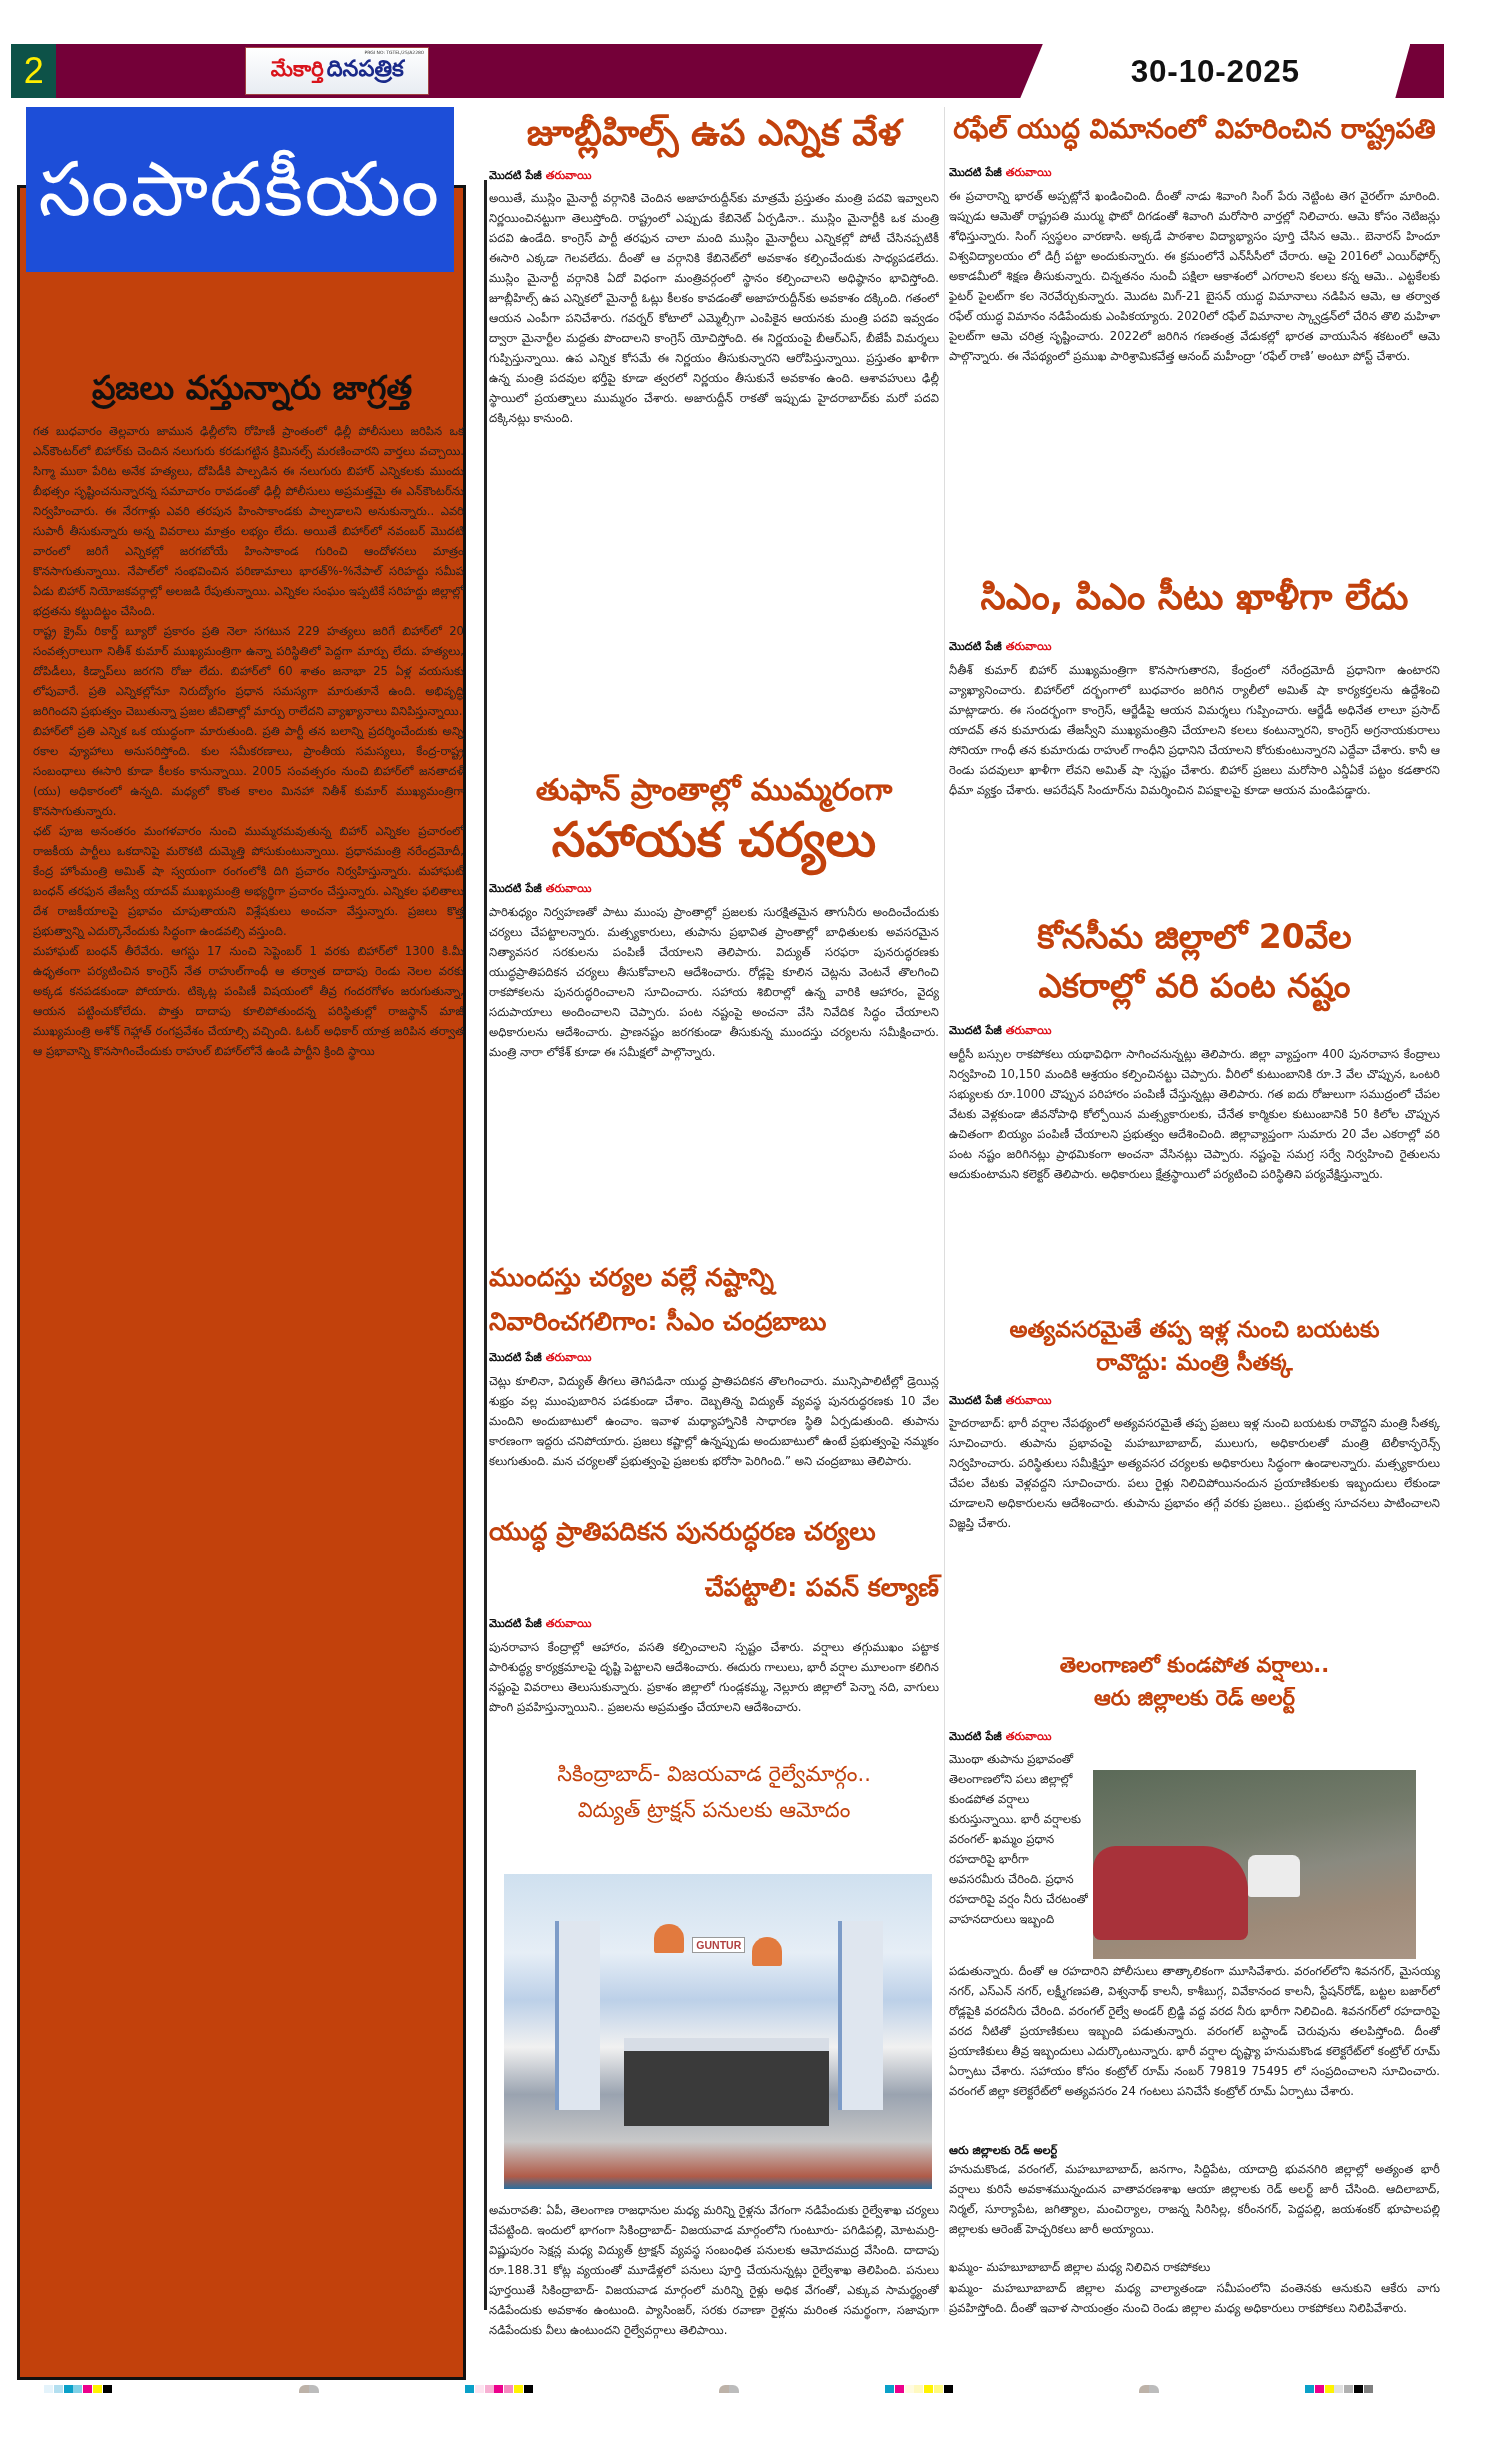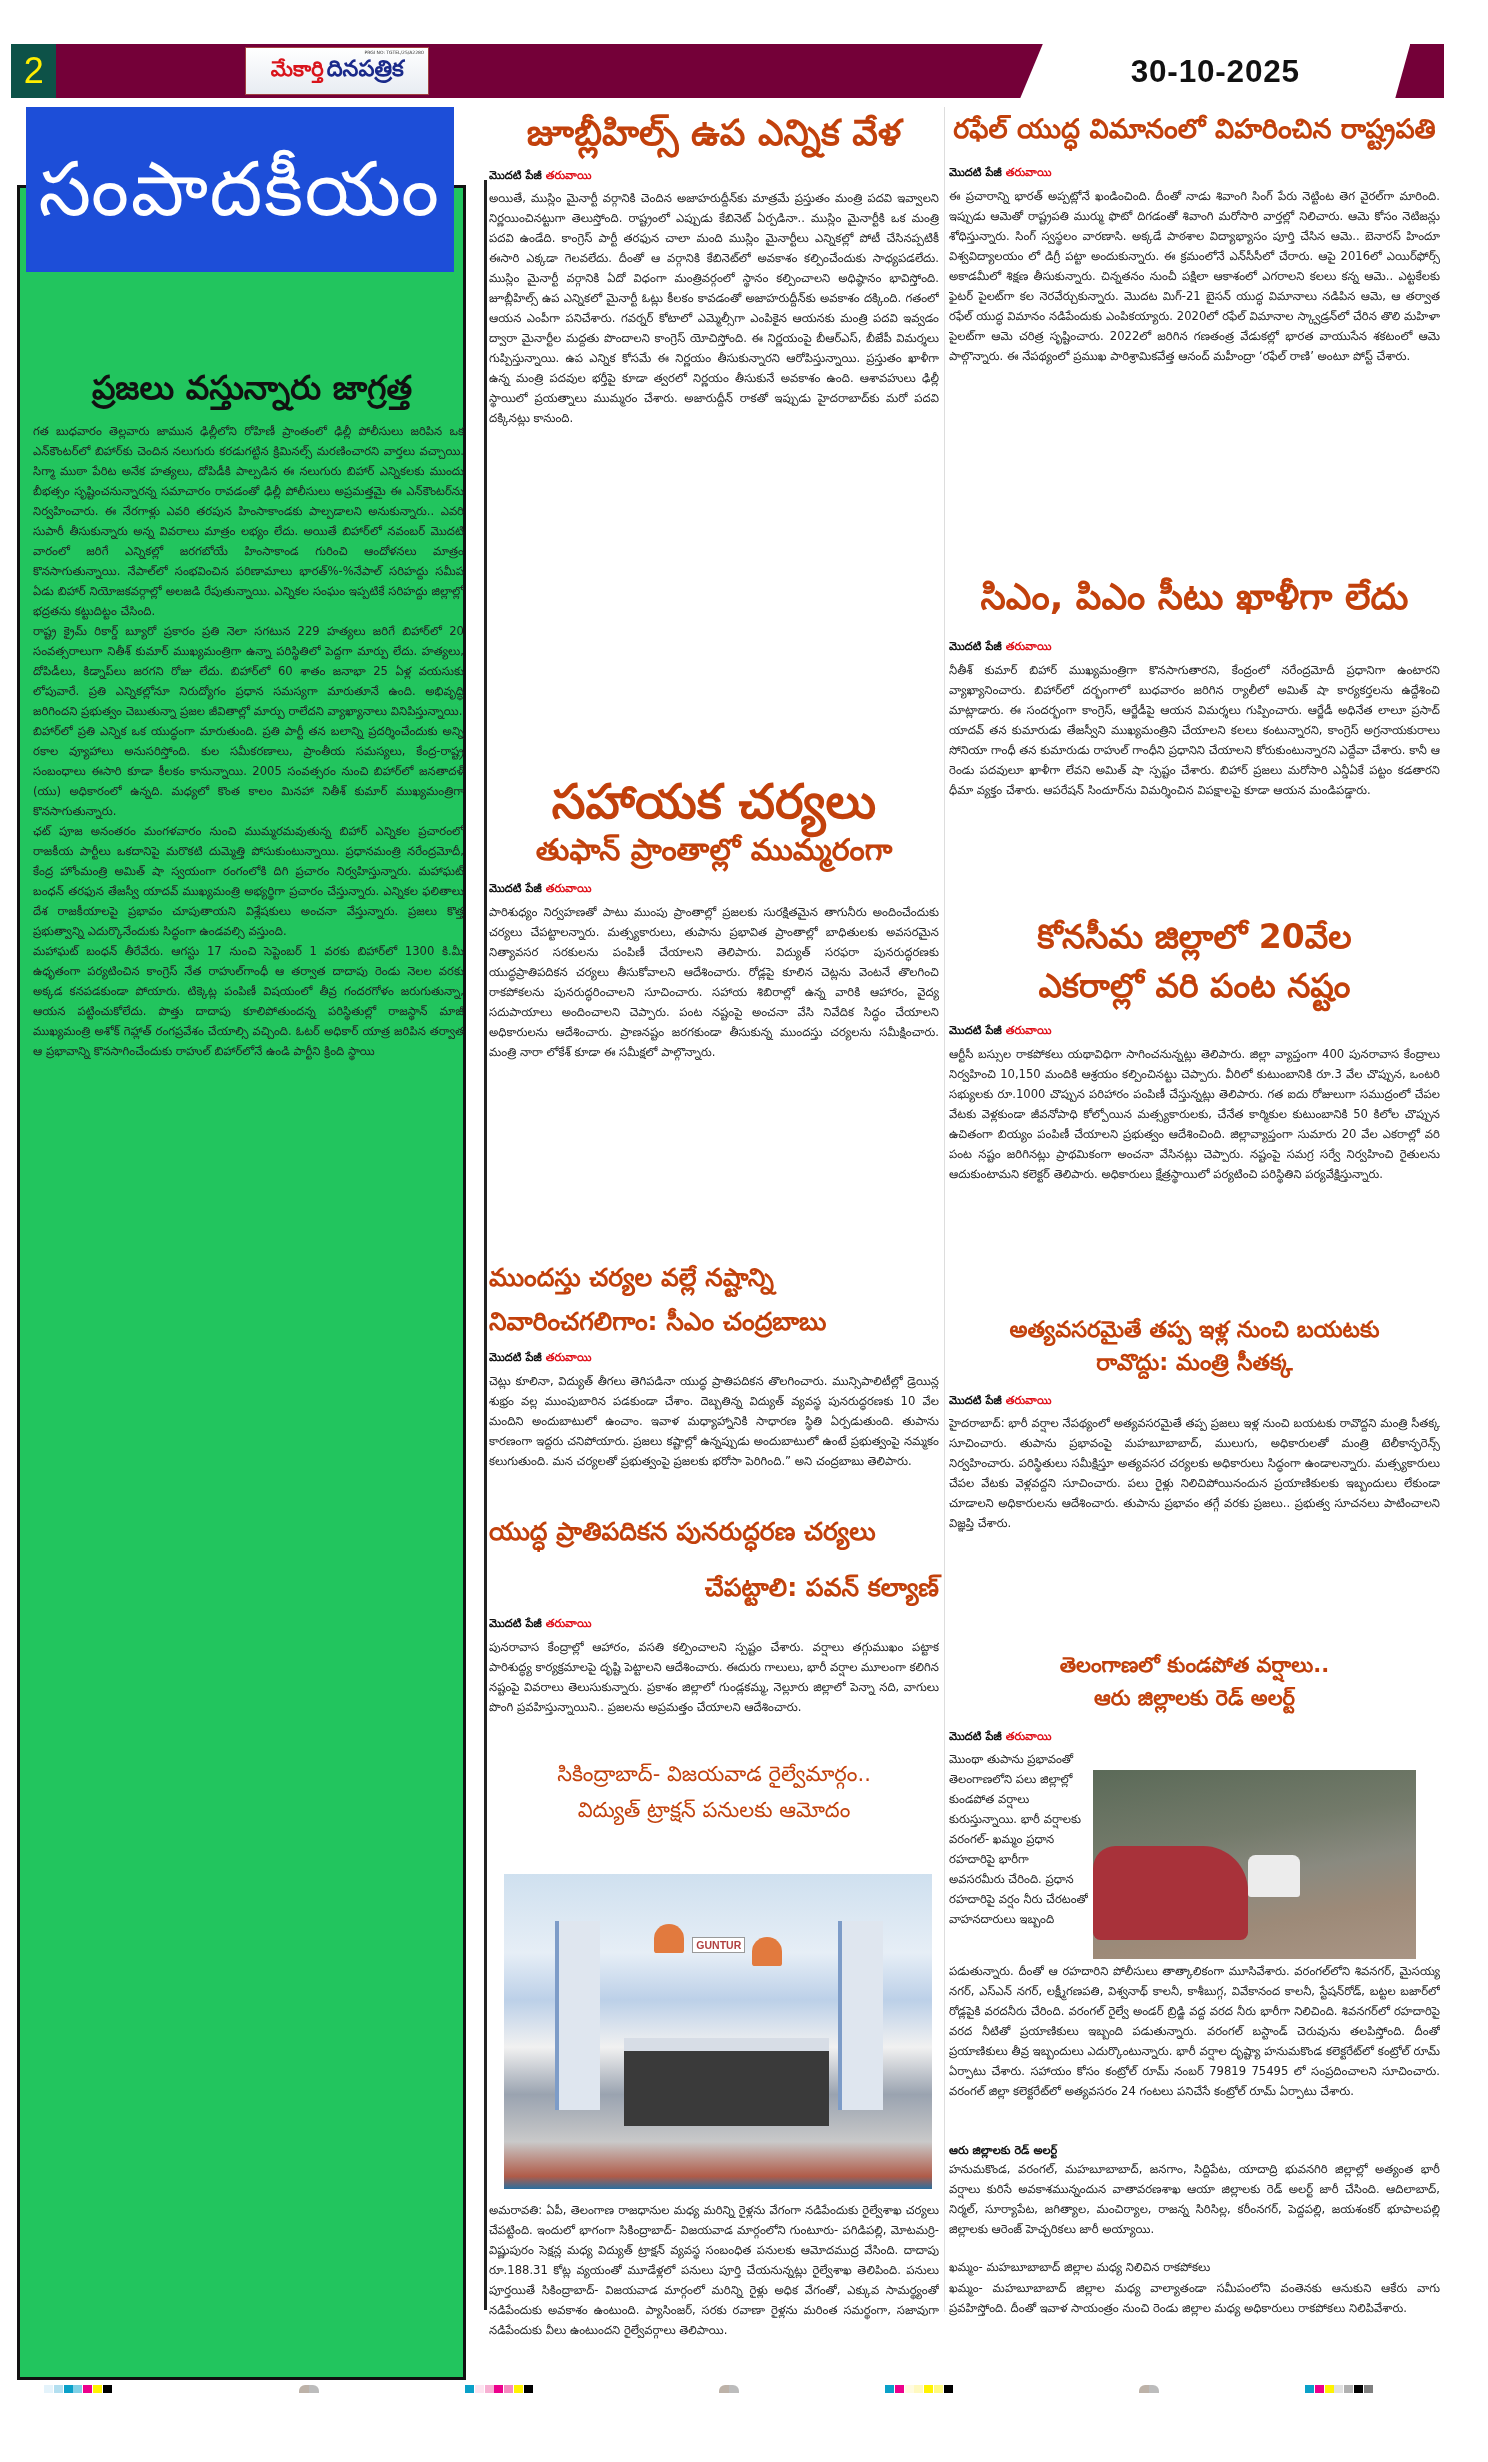--- a/index.html
+++ b/index.html
@@ -22,21 +22,21 @@
 
   
   .col { position: absolute; top: 107px; }
   .col-left { left: 16.5px; width: 465px; height: 2250px; }
   .col-mid  { left: 489px; width: 450px; }
   .col-right { left: 949px; width: 491px; }
 
   .vrule { position: absolute; background: #222; width: 3px; }
 
   
-  .edit-box { position: absolute; left: 0; top: 78px; width: 449px; height: 2195px; background: #22c55e; border: 3.8px solid #111; }
+  .edit-box { position: absolute; left: 0; top: 78px; width: 449px; height: 2195px; background: #c2410c; border: 3.8px solid #111; }
   .edit-banner { position: absolute; left: 9px; top: 0; width: 428px; height: 165px; background: #1d4ed8; color: #ffffff;
                  font-size: 75px; text-align: center; line-height: 165px; font-weight: normal; letter-spacing: 1.5px; z-index: 2; }
   .edit-title { position: absolute; left: 30px; top: 180px; width: 405px; font-size: 33px; font-weight: bold; text-align: center; color: #111; }
   .edit-body { position: absolute; left: 13.5px; top: 233px; width: 431px; height: 2010px; overflow: hidden;
                font-size: 11.6px; line-height: 20px; text-align: justify; color: #222; font-family: "DejaVu Sans", sans-serif; }
   .edit-body p { margin-bottom: 0; text-indent: 0; }
 
   
   .article { position: absolute; left: 0; width: 100%; }
   .headline { font-weight: bold; color: #c2410c; text-align: center; line-height: 1.25; }
@@ -99,22 +99,22 @@
   <div class="article" style="top:0; height:645px;">
     <div class="headline h-xl" style="margin-top:3px;">జూబ్లీహిల్స్ ఉప ఎన్నిక వేళ</div>
     <div class="byline">
       <span>మొదటి పేజీ</span>
       <span class="cont">తరువాయి</span>
     </div>
     <div class="body" style="height:555px;">అయితే, ముస్లిం మైనార్టీ వర్గానికి చెందిన అజాహరుద్దీన్‌కు మాత్రమే ప్రస్తుతం మంత్రి పదవి ఇవ్వాలని నిర్ణయించినట్టుగా తెలుస్తోంది. రాష్ట్రంలో ఎప్పుడు కేబినెట్ ఏర్పడినా.. ముస్లిం మైనార్టీకి ఒక మంత్రి పదవి ఉండేది. కాంగ్రెస్ పార్టీ తరఫున చాలా మంది ముస్లిం మైనార్టీలు ఎన్నికల్లో పోటీ చేసినప్పటికీ ఈసారి ఎక్కడా గెలవలేదు. దీంతో ఆ వర్గానికి కేబినెట్‌లో అవకాశం కల్పించేందుకు సాధ్యపడలేదు. ముస్లిం మైనార్టీ వర్గానికి ఏదో విధంగా మంత్రివర్గంలో స్థానం కల్పించాలని అధిష్ఠానం భావిస్తోంది. జూబ్లీహిల్స్ ఉప ఎన్నికలో మైనార్టీ ఓట్లు కీలకం కావడంతో అజాహరుద్దీన్‌కు అవకాశం దక్కింది. గతంలో ఆయన ఎంపీగా పనిచేశారు. గవర్నర్ కోటాలో ఎమ్మెల్సీగా ఎంపికైన ఆయనకు మంత్రి పదవి ఇవ్వడం ద్వారా మైనార్టీల మద్దతు పొందాలని కాంగ్రెస్ యోచిస్తోంది. ఈ నిర్ణయంపై బీఆర్ఎస్, బీజేపీ విమర్శలు గుప్పిస్తున్నాయి. ఉప ఎన్నిక కోసమే ఈ నిర్ణయం తీసుకున్నారని ఆరోపిస్తున్నాయి. ప్రస్తుతం ఖాళీగా ఉన్న మంత్రి పదవుల భర్తీపై కూడా త్వరలో నిర్ణయం తీసుకునే అవకాశం ఉంది. ఆశావహులు ఢిల్లీ స్థాయిలో ప్రయత్నాలు ముమ్మరం చేశారు. అజారుద్దీన్ రాకతో ఇప్పుడు హైదరాబాద్‌కు మరో పదవి దక్కినట్లు కానుంది.</div>
   </div>
 
   <div class="article" style="top:664px; height:480px;">
+    <div class="headline h-lg">తుఫాన్ ప్రాంతాల్లో ముమ్మరంగా</div>
     <div class="headline h-huge">సహాయక చర్యలు</div>
-    <div class="headline h-lg">తుఫాన్ ప్రాంతాల్లో ముమ్మరంగా</div>
     <div class="byline">
       <span>మొదటి పేజీ</span>
       <span class="cont">తరువాయి</span>
     </div>
     <div class="body" style="height:330px;">పారిశుధ్యం నిర్వహణతో పాటు ముంపు ప్రాంతాల్లో ప్రజలకు సురక్షితమైన తాగునీరు అందించేందుకు చర్యలు చేపట్టాలన్నారు. మత్స్యకారులు, తుపాను ప్రభావిత ప్రాంతాల్లో బాధితులకు అవసరమైన నిత్యావసర సరకులను పంపిణీ చేయాలని తెలిపారు. విద్యుత్ సరఫరా పునరుద్ధరణకు యుద్ధప్రాతిపదికన చర్యలు తీసుకోవాలని ఆదేశించారు. రోడ్లపై కూలిన చెట్లను వెంటనే తొలగించి రాకపోకలను పునరుద్ధరించాలని సూచించారు. సహాయ శిబిరాల్లో ఉన్న వారికి ఆహారం, వైద్య సదుపాయాలు అందించాలని చెప్పారు. పంట నష్టంపై అంచనా వేసి నివేదిక సిద్ధం చేయాలని అధికారులను ఆదేశించారు. ప్రాణనష్టం జరగకుండా తీసుకున్న ముందస్తు చర్యలను సమీక్షించారు. మంత్రి నారా లోకేశ్ కూడా ఈ సమీక్షలో పాల్గొన్నారు.</div>
   </div>
 
   <div class="article" style="top:1155px; height:240px;">
     <div class="headline h-md" style="text-align:left;">ముందస్తు చర్యల వల్లే నష్టాన్ని</div>
     <div class="headline h-md" style="text-align:left; margin-top:13px;">నివారించగలిగాం: సీఎం చంద్రబాబు</div>

